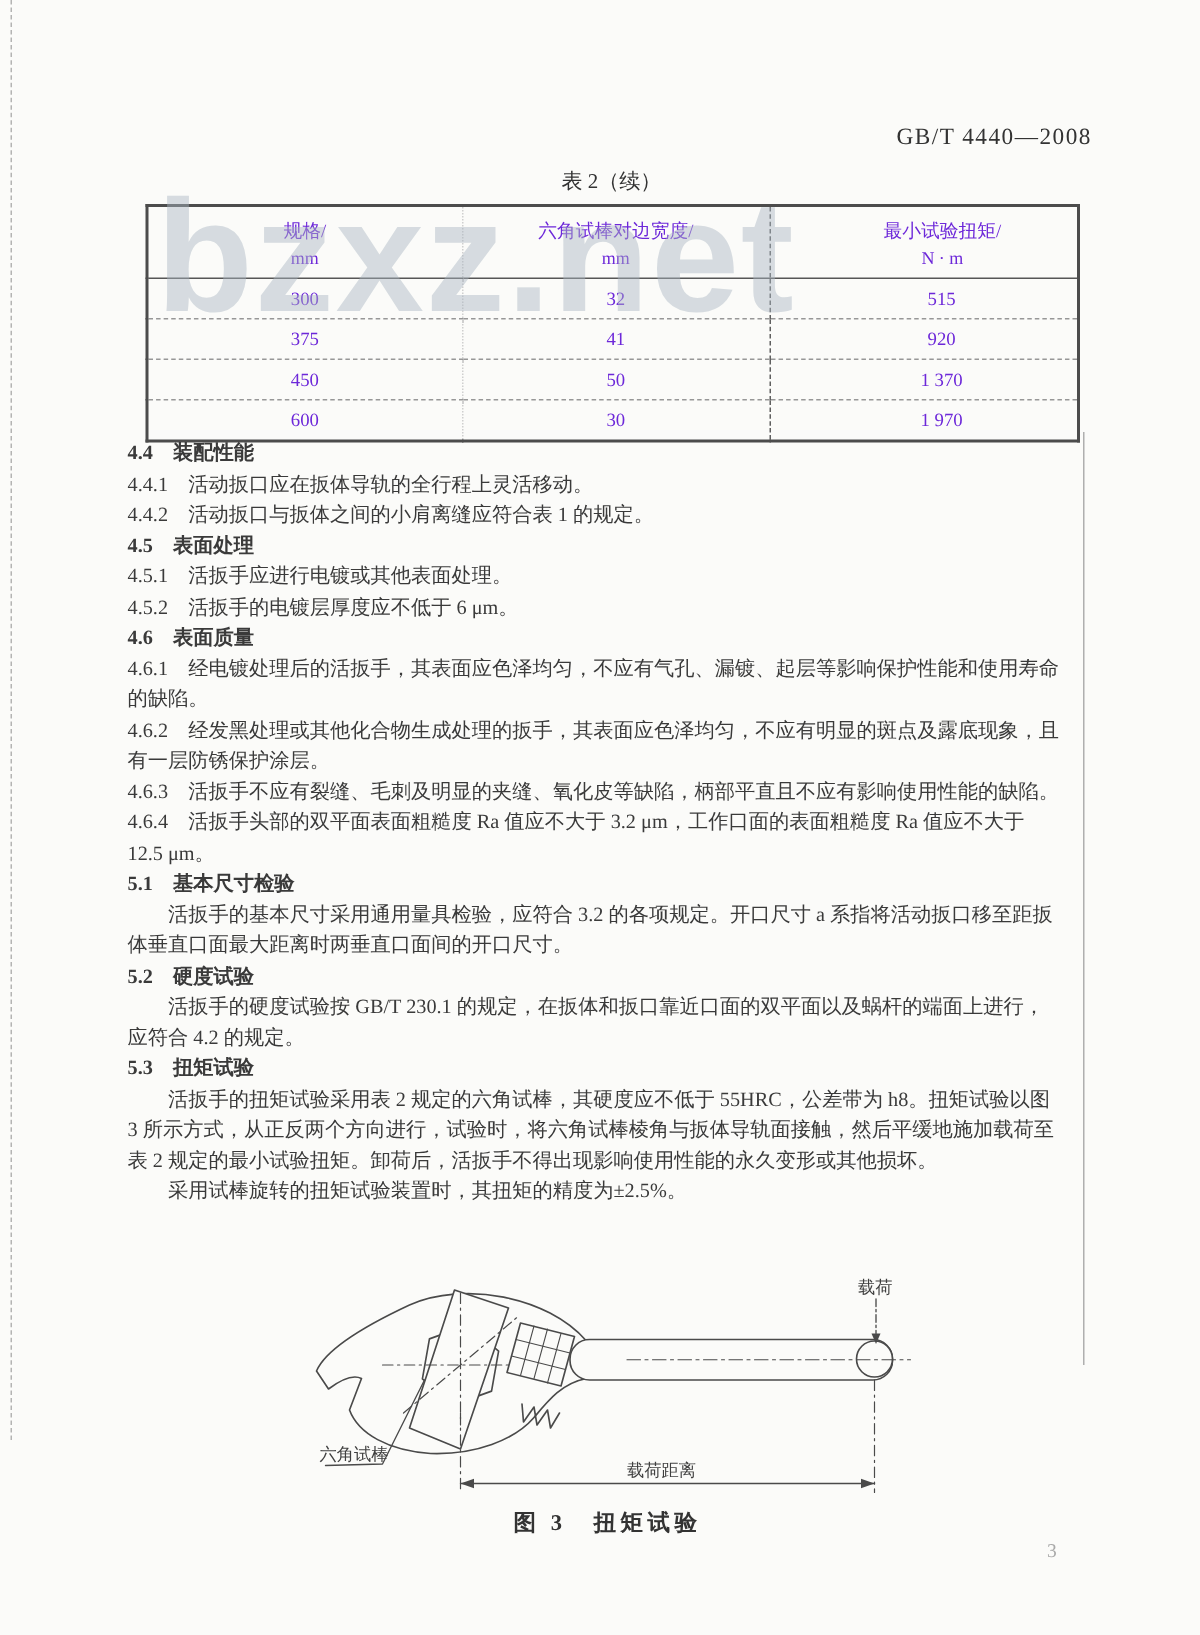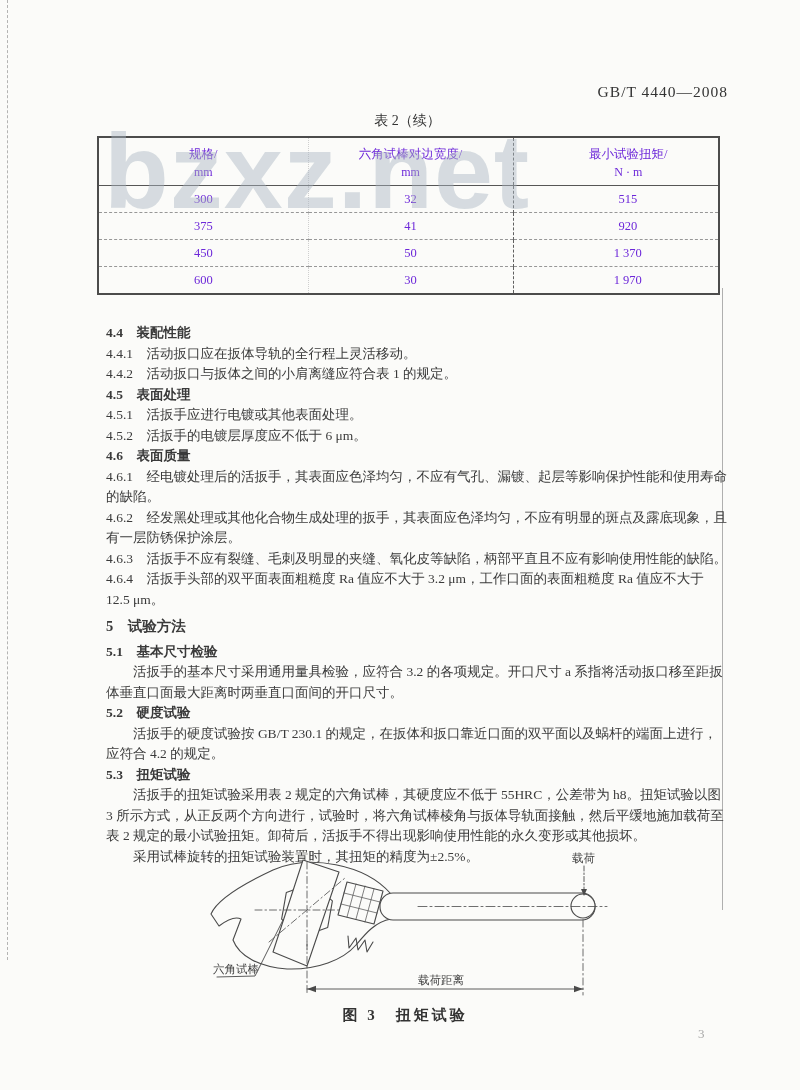--- a/index.html
+++ b/index.html
@@ -28,21 +28,21 @@
     border:2px solid #4c4c4c;font-size:12.5px;color:#6d28d9;
   }
   table.spec col.c1{width:210px} table.spec col.c2{width:205px} table.spec col.c3{width:206px}
   table.spec th{font-weight:normal;padding:7px 0 5px;border-bottom:1.5px solid #565656;}
   table.spec th .t{line-height:19px;font-size:12.5px;}
   table.spec th .u{line-height:16px;font-size:12px;}
   table.spec td{height:24px;text-align:center;vertical-align:middle;border-top:1px dashed #979797;}
   table.spec th:nth-child(2),table.spec td:nth-child(2){border-left:1px dotted #cfcfcf;}
   table.spec th:nth-child(3),table.spec td:nth-child(3){border-left:1px dashed #5f5f5f;padding-left:25px;}
   
-  .content{position:absolute;left:106px;top:292px;width:622px;font-size:13.5px;line-height:20.5px;z-index:2;margin-top:31px;}
+  .content{position:absolute;left:85px;top:292px;width:622px;font-size:13.5px;line-height:20.5px;z-index:2;}
   .content p{margin:0;}
   .c-h{font-weight:bold;}
   .c-h1{font-weight:bold;font-size:14.5px;margin:6px 0 5px 0 !important;}
   .c-pi{text-indent:2em;}
   
   .figure-svg{position:absolute;left:193px;top:846px;z-index:2;}
   .fig-caption{
     position:absolute;left:295px;top:1006px;width:220px;text-align:center;
     font-size:15px;font-weight:bold;letter-spacing:3px;color:#333;z-index:2;
   }
@@ -114,21 +114,20 @@
     <p class="c-p">4.4.1　活动扳口应在扳体导轨的全行程上灵活移动。</p>
     <p class="c-p">4.4.2　活动扳口与扳体之间的小肩离缝应符合表 1 的规定。</p>
     <p class="c-h">4.5　表面处理</p>
     <p class="c-p">4.5.1　活扳手应进行电镀或其他表面处理。</p>
     <p class="c-p">4.5.2　活扳手的电镀层厚度应不低于 6 μm。</p>
     <p class="c-h">4.6　表面质量</p>
     <p class="c-p">4.6.1　经电镀处理后的活扳手，其表面应色泽均匀，不应有气孔、漏镀、起层等影响保护性能和使用寿命的缺陷。</p>
     <p class="c-p">4.6.2　经发黑处理或其他化合物生成处理的扳手，其表面应色泽均匀，不应有明显的斑点及露底现象，且有一层防锈保护涂层。</p>
     <p class="c-p">4.6.3　活扳手不应有裂缝、毛刺及明显的夹缝、氧化皮等缺陷，柄部平直且不应有影响使用性能的缺陷。</p>
     <p class="c-p">4.6.4　活扳手头部的双平面表面粗糙度 Ra 值应不大于 3.2 μm，工作口面的表面粗糙度 Ra 值应不大于 12.5 μm。</p>
-    <p class="c-h1">5　试验方法</p>
     <p class="c-h">5.1　基本尺寸检验</p>
     <p class="c-pi">活扳手的基本尺寸采用通用量具检验，应符合 3.2 的各项规定。开口尺寸 a 系指将活动扳口移至距扳体垂直口面最大距离时两垂直口面间的开口尺寸。</p>
     <p class="c-h">5.2　硬度试验</p>
     <p class="c-pi">活扳手的硬度试验按 GB/T 230.1 的规定，在扳体和扳口靠近口面的双平面以及蜗杆的端面上进行，应符合 4.2 的规定。</p>
     <p class="c-h">5.3　扭矩试验</p>
     <p class="c-pi">活扳手的扭矩试验采用表 2 规定的六角试棒，其硬度应不低于 55HRC，公差带为 h8。扭矩试验以图 3 所示方式，从正反两个方向进行，试验时，将六角试棒棱角与扳体导轨面接触，然后平缓地施加载荷至表 2 规定的最小试验扭矩。卸荷后，活扳手不得出现影响使用性能的永久变形或其他损坏。</p>
     <p class="c-pi">采用试棒旋转的扭矩试验装置时，其扭矩的精度为±2.5%。</p>
   </div>
 
   <svg class="figure-svg" width="430" height="158" viewBox="0 0 430 158">

